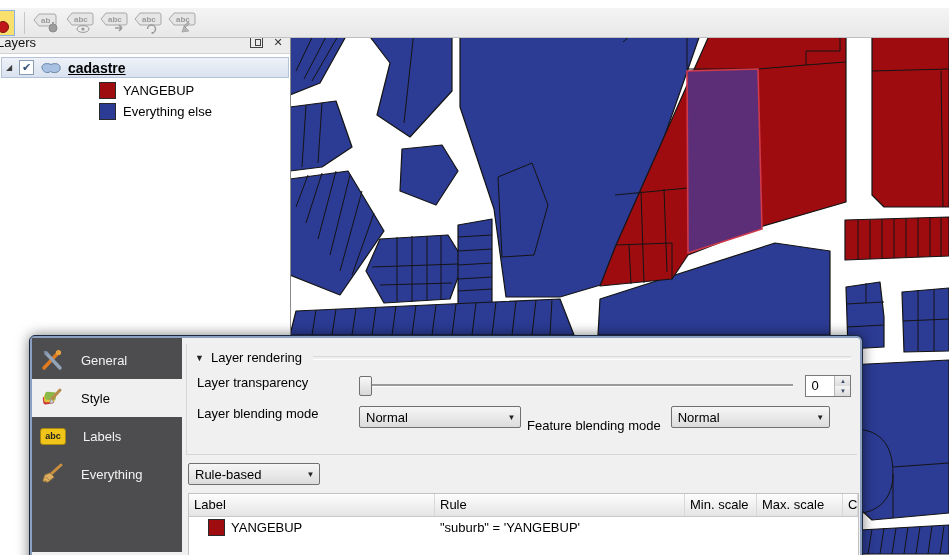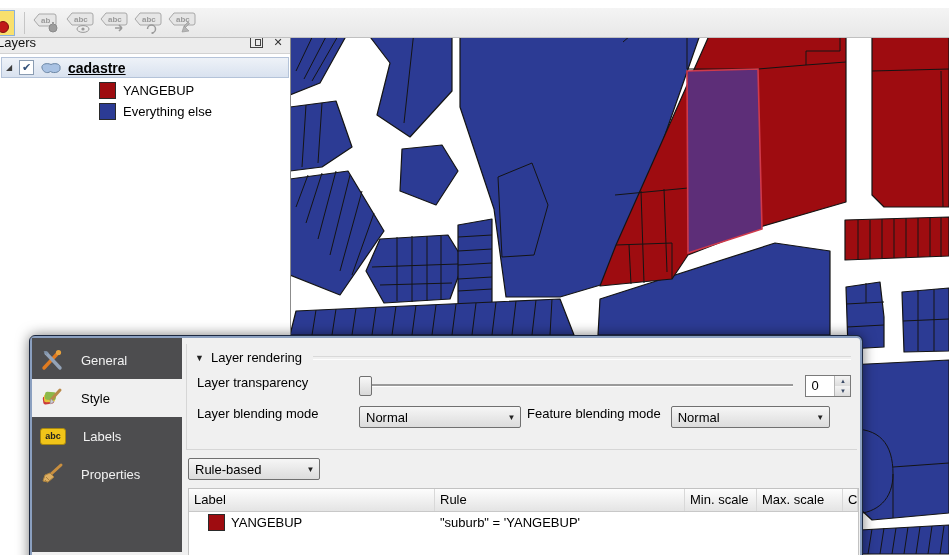--- a/index.html
+++ b/index.html
@@ -75,21 +75,21 @@
   .spinbox{width:44px;height:20px;border:1px solid #7a7a7a;background:#fff;display:flex;flex:none}
   .spinbox .val{flex:1;padding:2px 0 0 5px}
   .spin-btns{width:15px;border-left:1px solid #b5b5b5;display:flex;flex-direction:column}
   .spin-btns div{flex:1;display:flex;align-items:center;justify-content:center;font-size:6px;color:#3a4a66;
                  background:linear-gradient(#f4f4f4,#dcdcdc)}
   .combo{height:20px;border:1px solid #707070;border-radius:2px;
          background:linear-gradient(#f6f6f6,#dcdcdc);display:flex;align-items:center;flex:none}
   .combo .cval{flex:1;padding-left:6px;white-space:nowrap;overflow:hidden}
   .combo .carr{width:17px;text-align:center;font-size:8px;color:#222}
   .w160{width:160px}.w157{width:157px}.w130{width:130px}
-  .flabel2{margin:0 10px 0 6px;white-space:nowrap}
+  .flabel2{margin:12px 10px 0 6px;white-space:nowrap}
   .renderer-row{margin:8px 0 8px 2px}
   
   .ruletable{margin:2px 0 0 2px;border:1px solid #c2c2c2;background:#fff;height:70px;overflow:hidden}
   .thead{display:flex;height:22px;background:linear-gradient(#fdfdfd,#e4e4e4);border-bottom:1px solid #c8c8c8}
   .th{padding:3px 0 0 5px;border-right:1px solid #d8d8d8;white-space:nowrap;overflow:hidden;box-sizing:border-box}
   .c-label{width:246px}.c-rule{width:250px}.c-min{width:72px}.c-max{width:86px}.c-cnt{flex:1}
   .trow{display:flex;height:20px;align-items:center}
   .td{box-sizing:border-box;white-space:nowrap;overflow:hidden}
   .td.c-label{display:flex;align-items:center;gap:6px;padding-left:19px}
   .td .swatch{width:15px;height:15px;flex:none}
@@ -250,21 +250,21 @@
       <div class="side-item">
         <span class="icon-labels-tag">abc</span>
         <span>Labels</span>
       </div>
       <div class="side-item">
         <svg width="24" height="24" viewBox="0 0 24 24">
           <path d="M21,3 L10,13" stroke="#c98f3f" stroke-width="3" stroke-linecap="round"></path>
           <path d="M10,11 l4,4 -6,5 -5,-1 2,-6 z" fill="#dcae62" stroke="#a9813e"></path>
           <path d="M6,15 l4,4 M5,18 l2.5,2.5" stroke="#a9813e" stroke-width="1"></path>
         </svg>
-        <span>Properties</span>
+        <span>Everything</span>
       </div>
 
     </div>
 
     <div class="content">
       <div class="groupbox">
         <div class="group-head">
           <span class="tri">▼</span>
           <span>Layer rendering</span>
           <span class="rule-line"></span>

